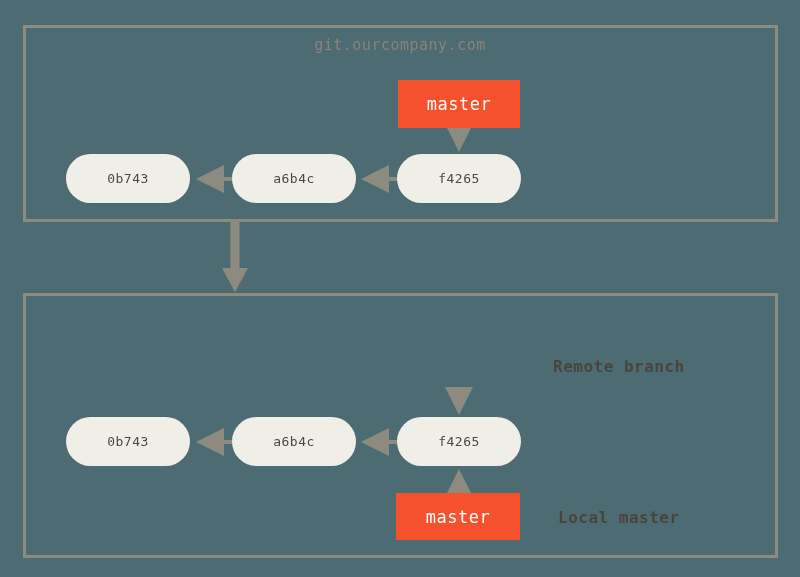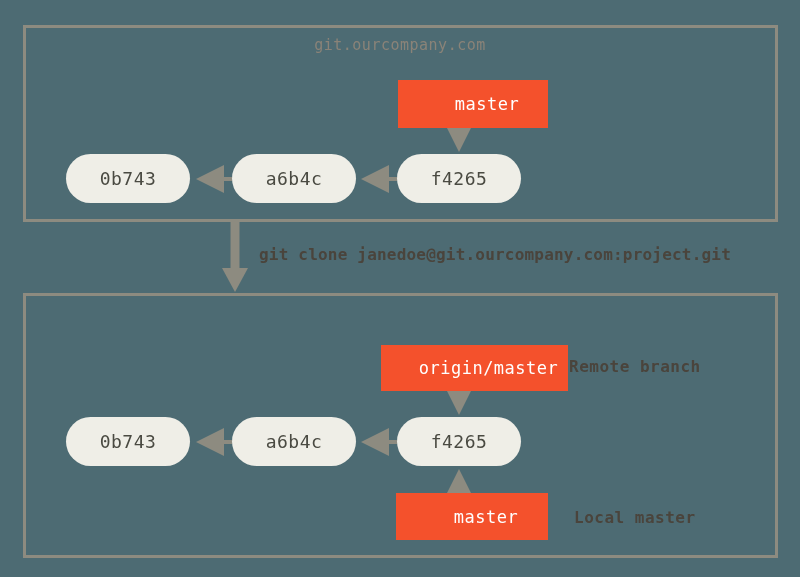--- a/index.html
+++ b/index.html
@@ -43,52 +43,50 @@
   #title-server { left: 0; top: 36px;  width: 800px; text-align: center; }
   #title-local  { left: 0; top: 305px; width: 800px; text-align: center; }
 
   
   .commit {
     position: absolute;
     height: 49px;
     background: #efeee7;
     border-radius: 25px;
     color: #4a4a42;
-    font-size: 18px;
+    font-size: 13px;
     display: flex;
     align-items: center;
     justify-content: center;
     letter-spacing: 0.5px;
     font-family: "DejaVu Sans Mono", "Liberation Mono", monospace;
   }
 
   
   .branch {
     position: absolute;
     background: #f4512c;
     color: #ffffff;
     font-size: 17px;
     display: flex;
     align-items: center;
     justify-content: center;
     letter-spacing: 0.5px;
     font-family: "DejaVu Sans Mono", "Liberation Mono", monospace;
-    padding-left: 28px;
   }
 
   
   .annotation {
     position: absolute;
     color: #4a443c;
     font-size: 16px;
     font-weight: bold;
     white-space: nowrap;
     letter-spacing: 0.5px;
     font-family: "DejaVu Sans Mono", "Liberation Mono", monospace;
-    margin-left: 16px;
   }
 
   
   #clone-cmd {
     position: absolute;
     left: 259px;
     top: 245px;
     color: #4a443c;
     font-size: 16px;
     font-weight: bold;
@@ -156,26 +154,24 @@
   <div class="panel-title" id="title-server">git.ourcompany.com</div>
 
   <div class="branch" style="left:398px; top:80px; width:122px; height:48px;">master</div>
 
   <div class="commit" style="left:66px; top:154px; width:124px;">0b743</div>
 
   <div class="commit" style="left:232px; top:154px; width:124px;">a6b4c</div>
 
   <div class="commit" style="left:397px; top:154px; width:124px;">f4265</div>
 
-  <div id="clone-cmd">git clone janedoe@git.ourcompany.com:project.git</div>
 
   <div class="panel" id="panel-local"></div>
 
 
-  <div class="branch" style="left:381px; top:345px; width:159px; height:46px;">origin/master</div>
 
   <div class="annotation" style="left:553px; top:357px;">Remote branch</div>
 
   <div class="commit" style="left:66px; top:417px; width:124px;">0b743</div>
 
   <div class="commit" style="left:232px; top:417px; width:124px;">a6b4c</div>
 
   <div class="commit" style="left:397px; top:417px; width:124px;">f4265</div>
 
   <div class="branch" style="left:396px; top:493px; width:124px; height:47px;">master</div>

